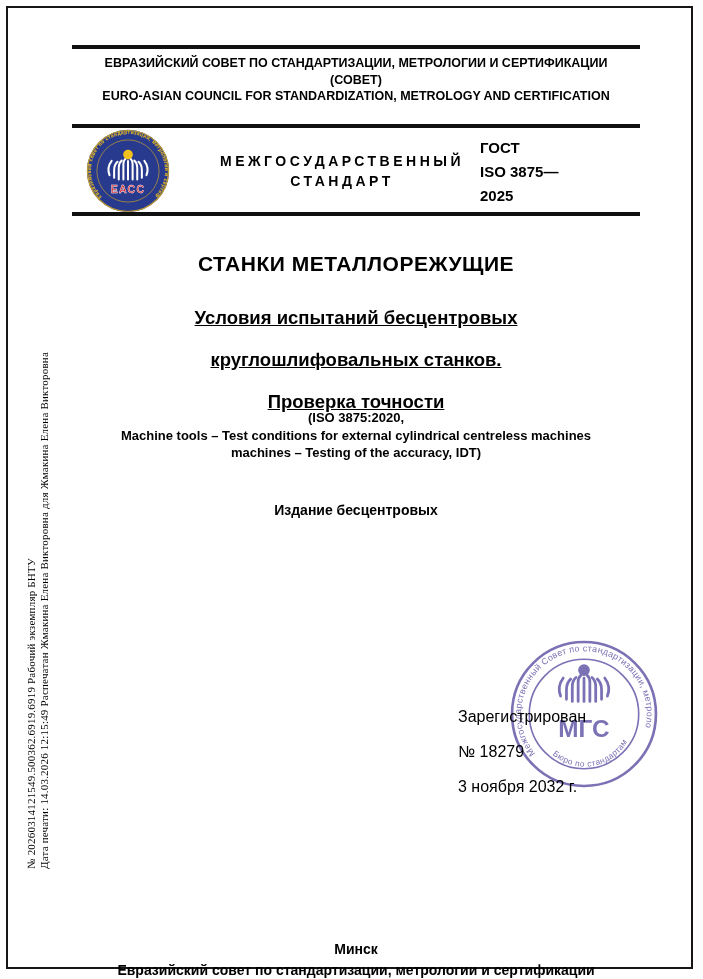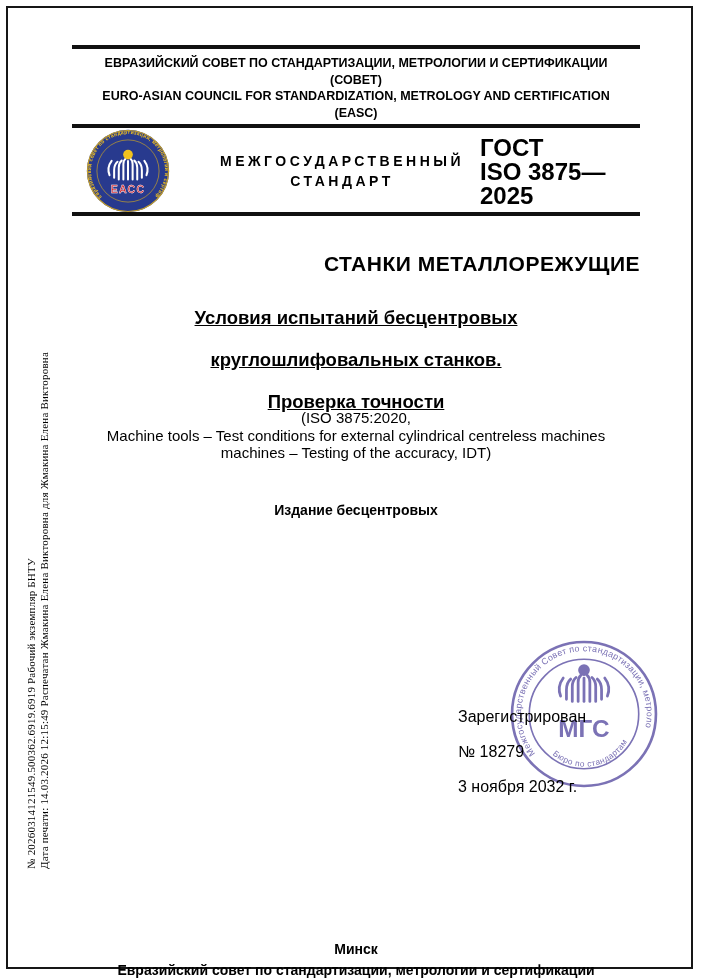--- a/index.html
+++ b/index.html
@@ -13,24 +13,24 @@
   #rule-top{top:45px;}
   #rule-mid{top:124px;}
   #rule-bot{top:212px;}
   .center-col{position:absolute;left:72px;width:568px;text-align:center;}
   #header-block{top:55px;font-weight:bold;font-size:12.5px;line-height:16.5px;}
   #band{position:absolute;left:72px;top:128px;width:568px;height:84px;}
   #logo{position:absolute;left:12px;top:1px;width:88px;height:84px;}
   #band-type{position:absolute;left:120px;top:23px;width:300px;text-align:center;
     font-weight:bold;font-size:14px;line-height:20px;letter-spacing:3.5px;}
   #band-code{position:absolute;left:408px;top:8px;font-weight:bold;
-    font-size:24px;line-height:24px;text-align:left;}
-  #title{top:252px;font-weight:bold;font-size:21px;letter-spacing:0.5px;text-align:right;}
+    font-size:15px;line-height:24px;text-align:left;}
+  #title{top:252px;font-weight:bold;font-size:21px;letter-spacing:0.5px;}
   #subtitle{top:297px;font-weight:bold;font-size:18.5px;line-height:42px;text-decoration:underline;}
-  #iso-ref{top:409px;font-weight:normal;font-size:15px;line-height:17.5px;}
+  #iso-ref{top:409px;font-weight:bold;font-size:13px;line-height:17.5px;}
   #edition{top:502px;font-weight:bold;font-size:14px;}
   #reg-block{position:absolute;left:458px;top:699px;font-size:16px;
     line-height:35px;z-index:3;}
   #stamp{position:absolute;left:508px;top:638px;width:152px;height:152px;z-index:2;}
   #footer{top:896px;font-weight:bold;font-size:14px;line-height:20.5px;margin-top:43px;}
   #margin-note{position:absolute;left:25px;top:869px;transform:rotate(-90deg);
     transform-origin:0 0;white-space:nowrap;
     font-family:"Liberation Serif",serif;font-size:11px;line-height:12.5px;
     letter-spacing:0.2px;}
 </style>
@@ -38,21 +38,20 @@
 <body>
 
 <div class="frame"></div>
 
 <div class="rule" id="rule-top"></div>
 
 <div class="center-col" id="header-block">
   <div>ЕВРАЗИЙСКИЙ СОВЕТ ПО СТАНДАРТИЗАЦИИ, МЕТРОЛОГИИ И СЕРТИФИКАЦИИ</div>
   <div>(СОВЕТ)</div>
   <div>EURO-ASIAN COUNCIL FOR STANDARDIZATION, METROLOGY AND CERTIFICATION</div>
-  <div>(EASC)</div>
 </div>
 
 <div class="rule" id="rule-mid"></div>
 
 <div id="band">
   <svg id="logo" viewBox="0 0 100 100">
     <circle cx="50" cy="50" r="49" fill="#283a8e"></circle>
     <circle cx="50" cy="50" r="48.2" fill="none" stroke="#c9a227" stroke-width="1.4"></circle>
     <circle cx="50" cy="50" r="37" fill="none" stroke="#c9a227" stroke-width="0.8"></circle>
     <path id="logoRing" d="M19,81 A44,44 0 1,1 81,81" fill="none"></path>

